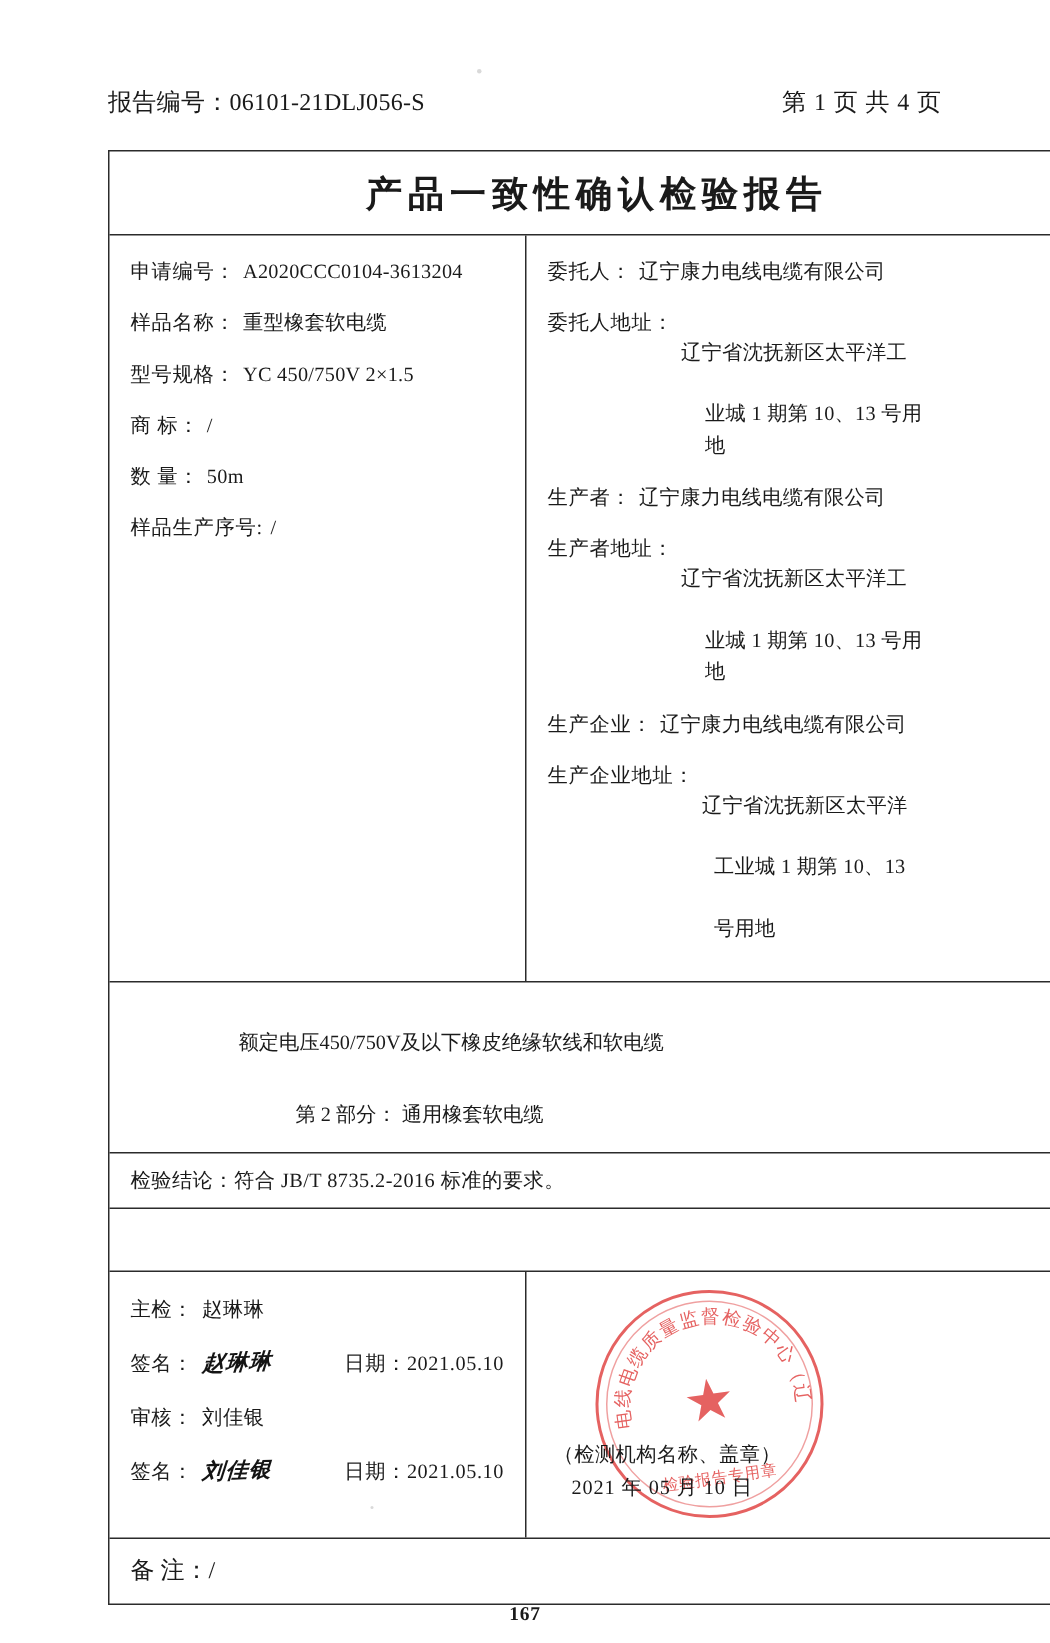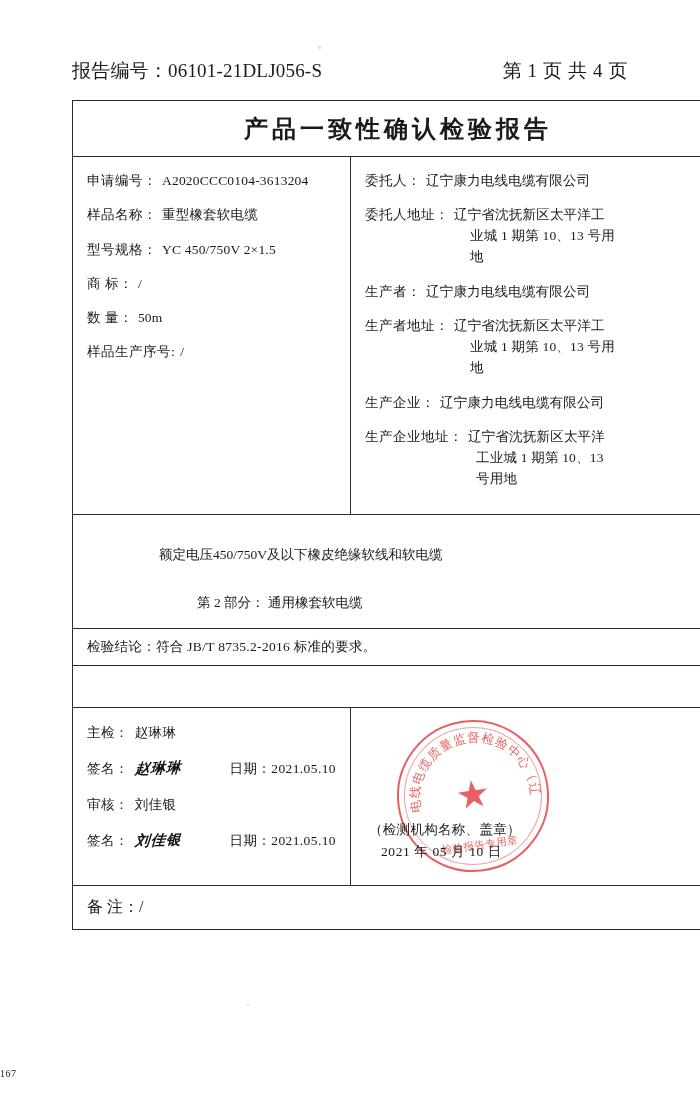--- a/index.html
+++ b/index.html
@@ -26,21 +26,21 @@
 
   
   .header-row {
     position: absolute;
     left: 72px;
     top: 58px;
     width: 556px;
     display: flex;
     justify-content: space-between;
     align-items: baseline;
-    font-size: 19px;
+    font-size: 16px;
   }
   .header-row .report-no {
     letter-spacing: 0.2px;
   }
   .header-row .page-no {
     letter-spacing: 0.6px;
   }
 
   
   .frame {
@@ -94,20 +94,21 @@
   .field .fvalue {
     margin-left: 5px;
     letter-spacing: 0.2px;
   }
   .field .fvalue.multi {
     line-height: 1.55;
   }
   .indent-line {
     display: block;
     text-indent: 0;
+    margin-top: 20px;
   }
   .indent-line.pad1 { padding-left: 16px; }
   .indent-line.pad2 { padding-left: 8px; }
 
   
   .std-band {
     border-bottom: 1.4px solid #2b2b2b;
     padding: 12px 14px 14px 14px;
     font-size: 13.5px;
     line-height: 1.75;
@@ -259,22 +260,23 @@
     font-size: 11.5px;
     letter-spacing: 0.2px;
     color: #2a2a2a;
   }
 
   .page-number {
     position: absolute;
     left: 0;
     right: 0;
     top: 1068px;
-    font-size: 10px;
-    font-weight: normal;
+    text-align: center;
+    font-size: 13px;
+    font-weight: bold;
     font-family: "Liberation Serif", serif;
     letter-spacing: 0.5px;
   }
 
   
   .speck {
     position: absolute;
     width: 3px; height: 3px;
     background: #c9c9c9;
     border-radius: 50%;

